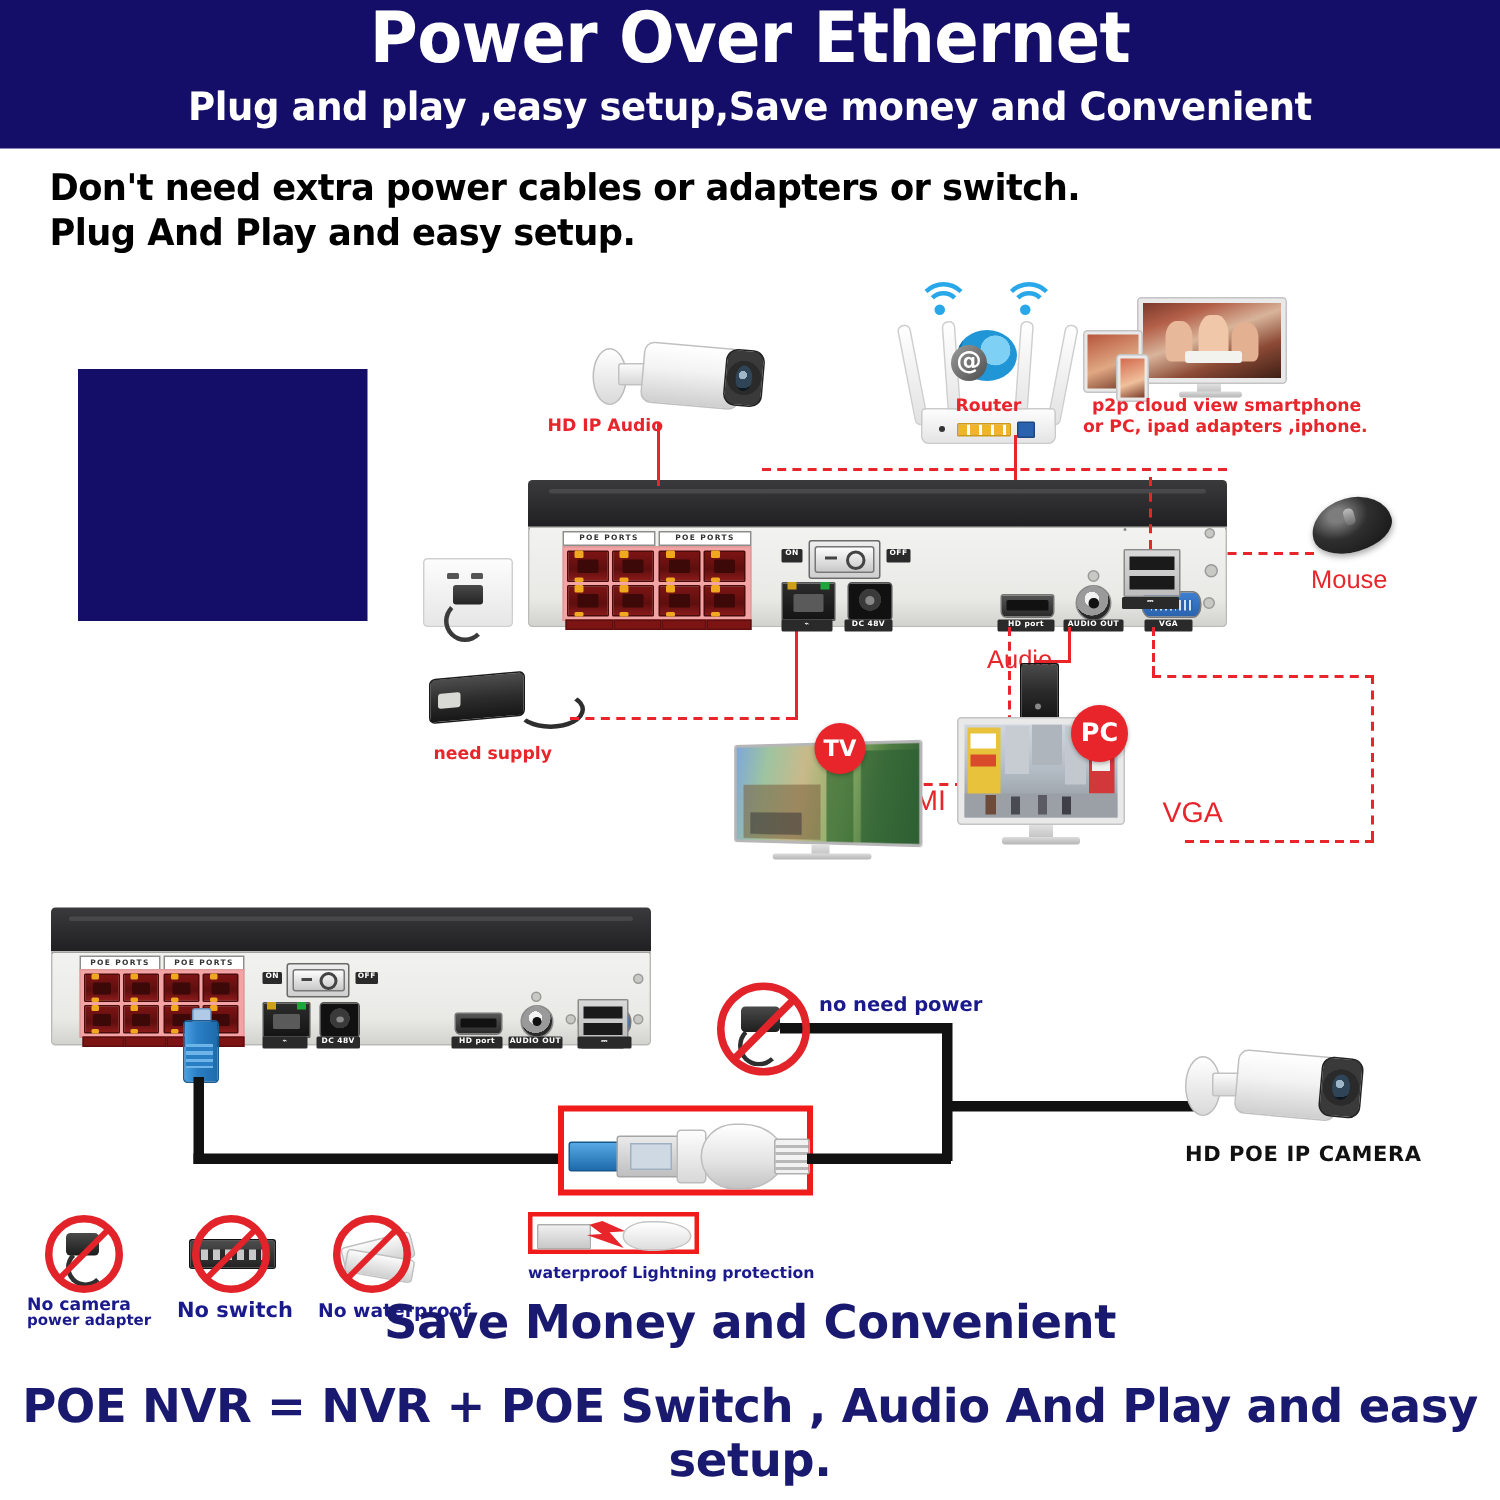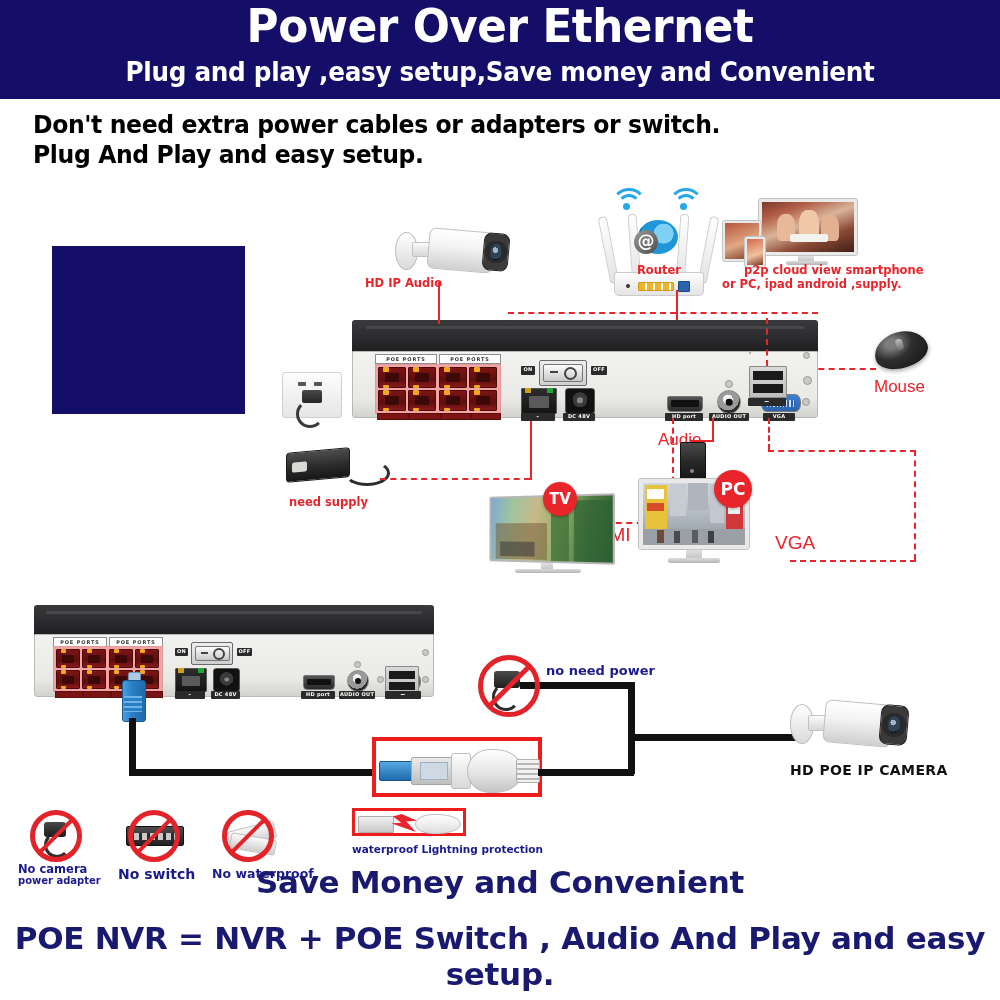--- a/index.html
+++ b/index.html
@@ -219,22 +219,22 @@
 
   <div class="scr-frame" style="left:4px;top:22px;width:40px;height:42px;padding:2px;box-sizing:border-box;">
     <div class="abs" style="left:2px;top:2px;right:2px;bottom:2px;width:auto;height:auto;
                 background:linear-gradient(160deg,#b8563c,#e0a883 55%,#6d3322);"></div>
   </div>
   <div class="scr-frame" style="left:26px;top:38px;width:22px;height:32px;padding:2px;box-sizing:border-box;border-radius:3px;">
     <div class="abs" style="left:2px;top:2px;right:2px;bottom:2px;width:auto;height:auto;
                 background:linear-gradient(160deg,#d46a4e,#f0c09c 60%,#7a3b28);"></div>
   </div>
 </div>
-<div class="abs rlab" style="left:744px;top:263px;">p2p cloud  view smartphone</div>
-<div class="abs rlab" style="left:722px;top:277px;">or PC, ipad android ,supply.</div>
+<div class="abs rlab" style="left:728px;top:263px;">p2p cloud  view smartphone</div>
+<div class="abs rlab" style="left:722px;top:277px;">or PC, ipad adapters ,iphone.</div>
 
 <div class="abs dashH" style="left:508px;top:312px;width:310px;"></div>
 
 <div class="abs" style="left:872px;top:330px;width:58px;height:42px;">
   <div class="abs" style="left:2px;top:2px;width:54px;height:36px;border-radius:50%/58% 58% 44% 44%;
               background:radial-gradient(ellipse at 36% 26%,#7d7d7d 0 12%,#2f2f2f 42%,#121212 100%);
               transform:rotate(-16deg);box-shadow:0 2px 4px rgba(0,0,0,.35);"></div>
   <div class="abs" style="left:24px;top:9px;width:7px;height:11px;border-radius:3px;
               background:linear-gradient(180deg,#bdbdbd,#6d6d6d);transform:rotate(-16deg);"></div>
 </div>

